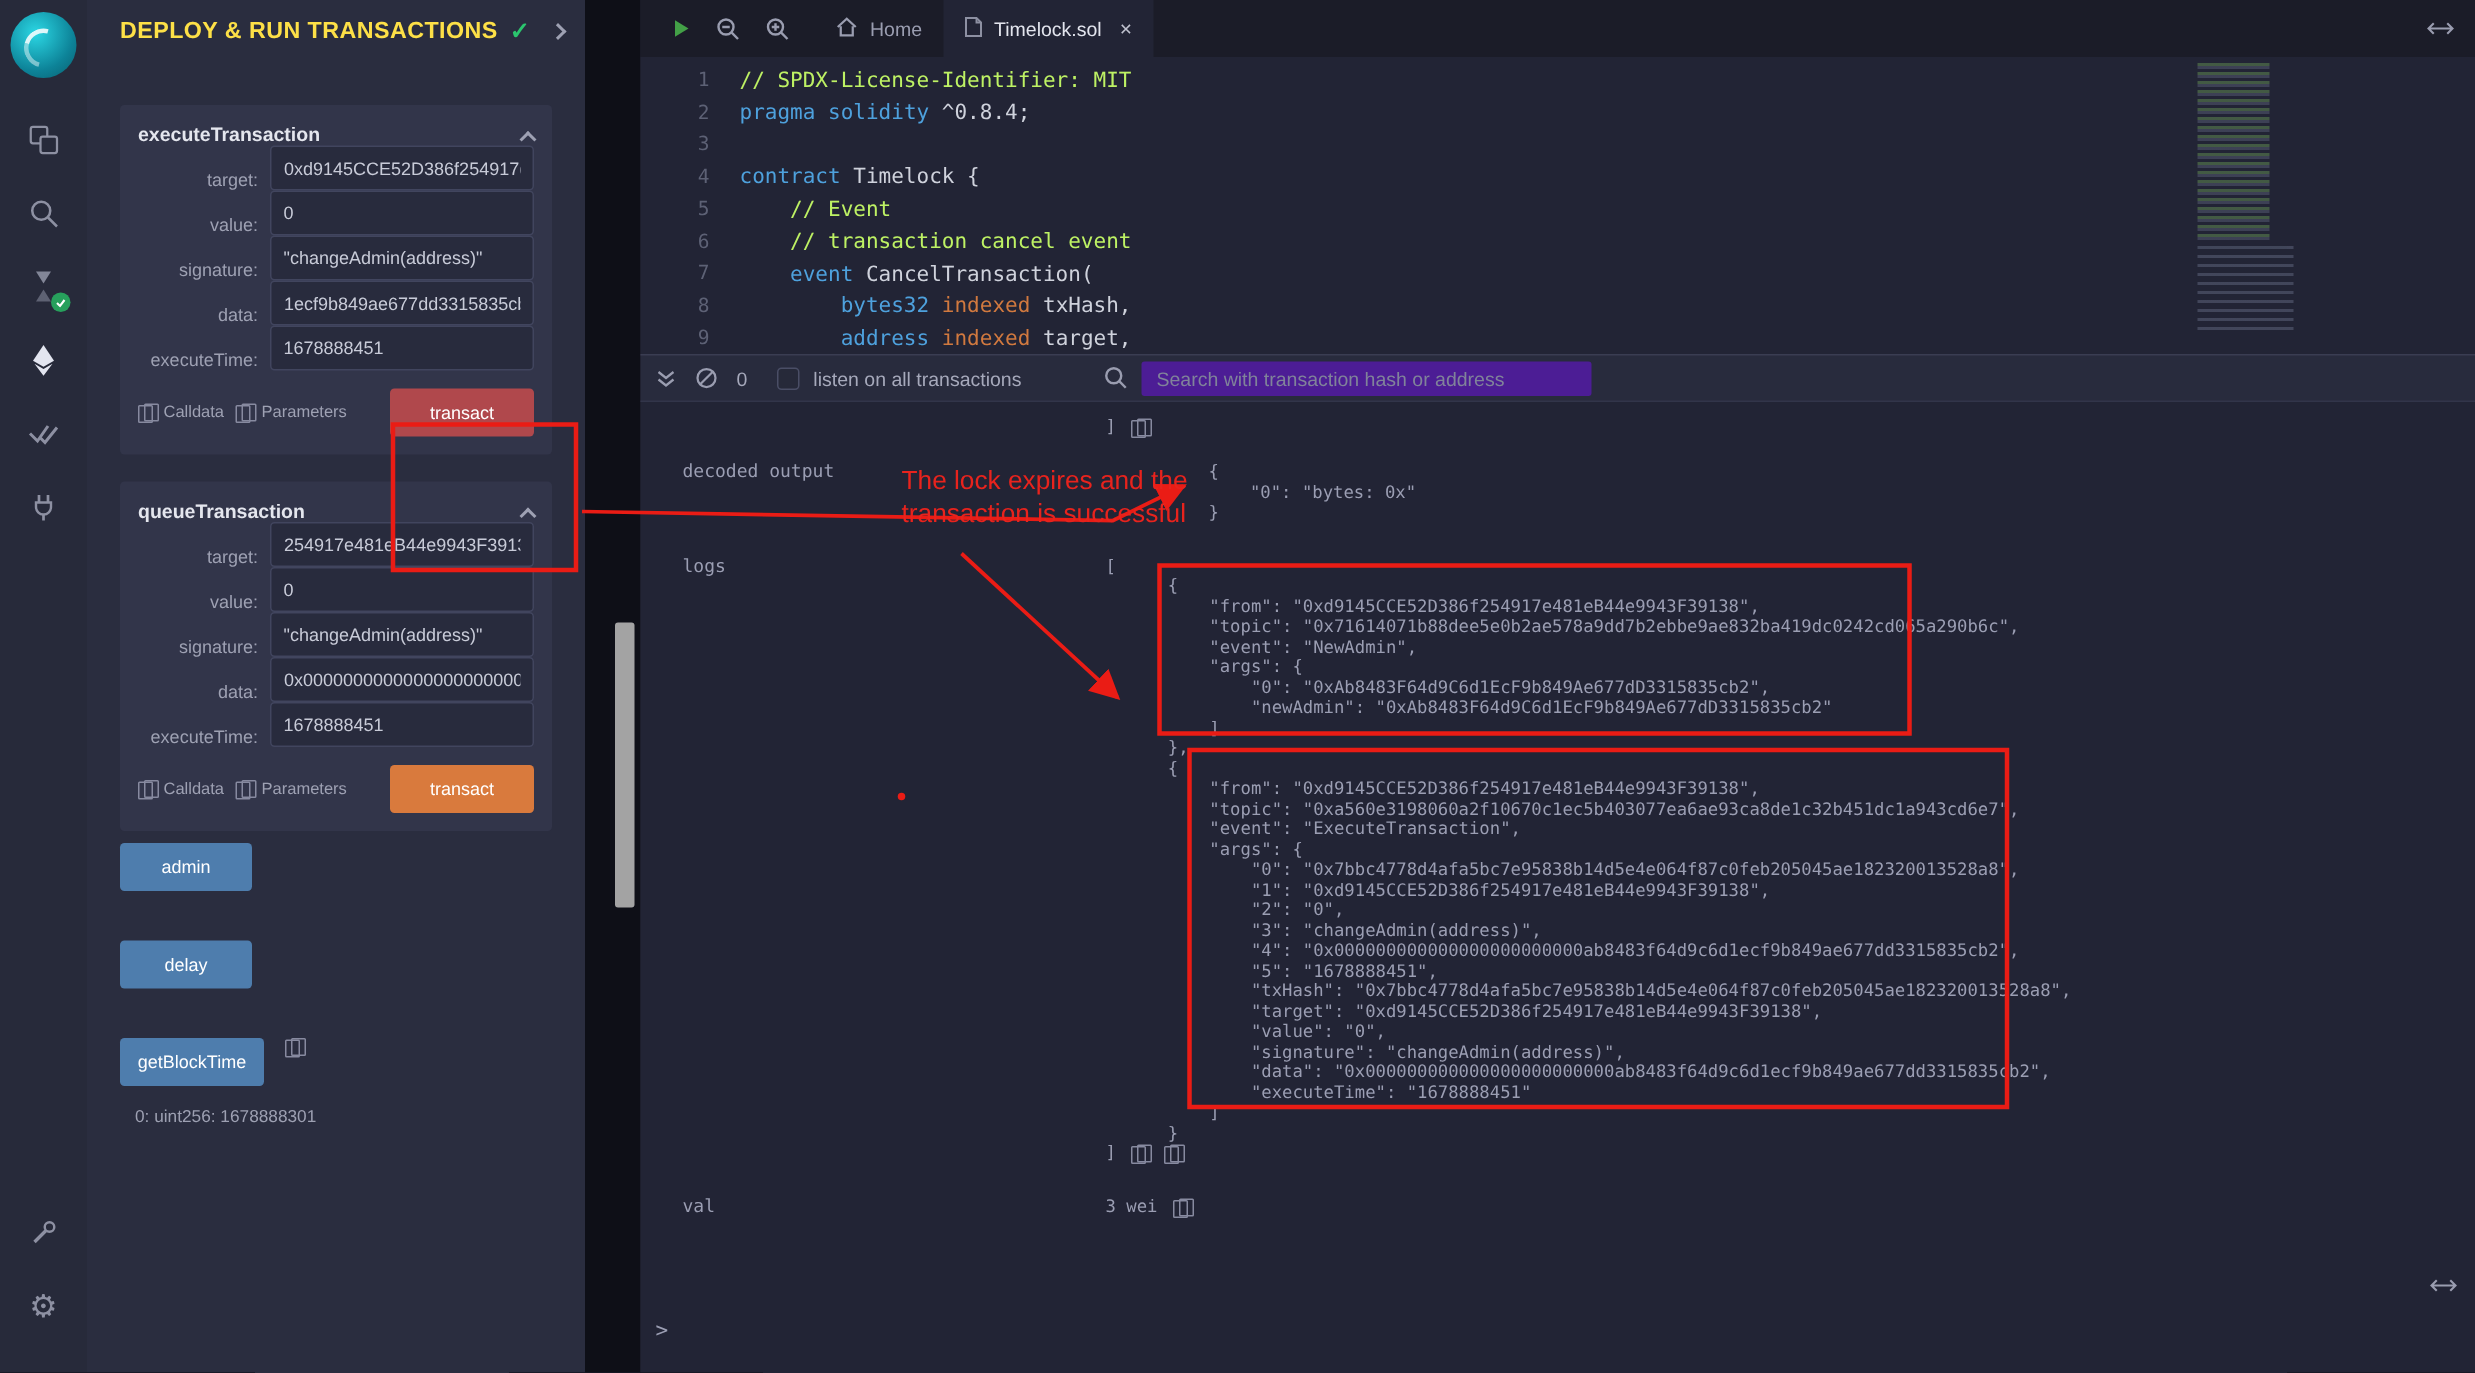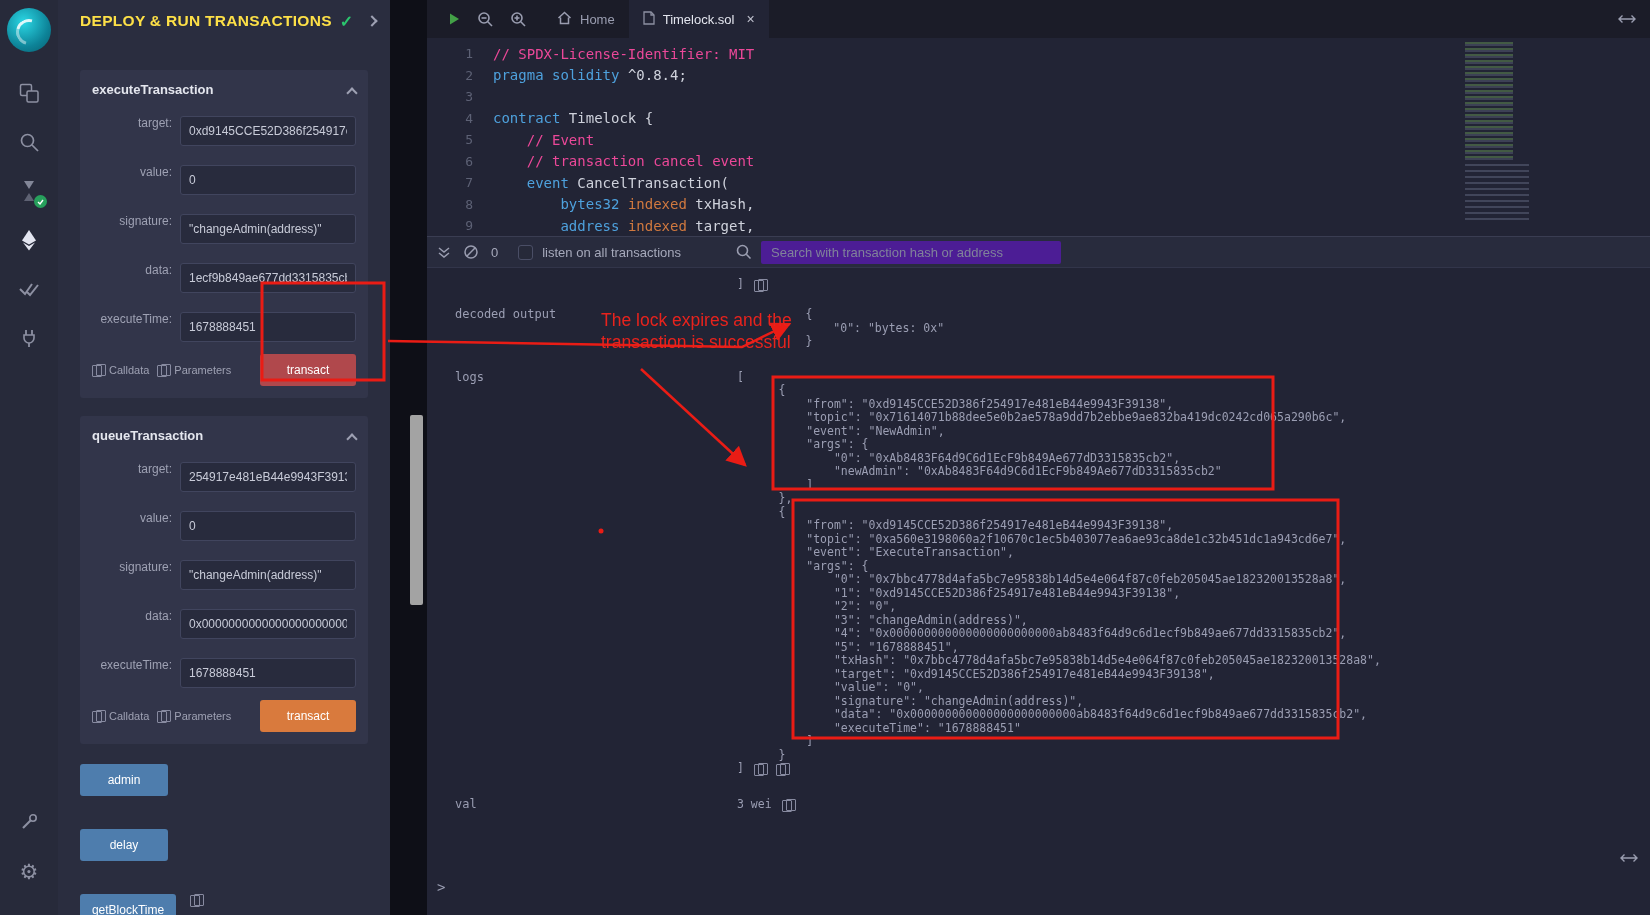--- a/index.html
+++ b/index.html
@@ -28,37 +28,37 @@
   .panel-head{height:42px;display:flex;align-items:center;padding:0 14px 0 22px}
   .panel-title{font-size:15.5px;font-weight:bold;color:#fde047;letter-spacing:.3px}
   .panel-check{color:#2bc56e;font-size:16px;font-weight:bold;margin-left:8px}
   .chev{display:inline-block;width:8px;height:8px}
   .chev-right{border-top:2px solid #9ea1b3;border-right:2px solid #9ea1b3;transform:rotate(45deg);margin-left:auto}
   .chev-up{border-top:2px solid #9ea1b3;border-left:2px solid #9ea1b3;transform:rotate(45deg);margin-left:auto;margin-top:3px}
   .card{margin:28px 22px 0;width:288px;background:#32354a;border-radius:3px;padding:12px}
   .card + .card{margin-top:18px}
   .card-head{display:flex;align-items:flex-end}
   .card-title{font-size:13px;font-weight:bold;color:#e4e6ee}
-  .frow{display:flex;align-items:flex-start;margin-top:19px}
+  .frow{display:flex;align-items:flex-end;margin-top:0}
   .flabel{width:80px;flex:none;text-align:right;color:#9ea1b3;font-size:12px;margin-right:8px}
   .finput{flex:1;min-width:0;height:30px;background:#282b3d;border:1px solid #41455e;border-radius:3px;
         color:#c8cbd8;font-size:12px;padding:0 8px;font-family:"Liberation Sans",sans-serif}
   .card-foot{display:flex;align-items:center;margin-top:12px}
   .foot-label{font-size:11px;color:#9ea1b3;margin:0 8px 0 5px}
   .transact-btn{margin-left:auto;width:96px;height:32px;border:none;border-radius:3px;color:#fff;
         font-size:12px;cursor:pointer;font-family:inherit}
   .transact-btn.red{background:#b0484c}
   .transact-btn.orange{background:#d97a3d}
   .copyicon{position:relative;display:inline-block;width:12px;height:13px;flex:none;cursor:pointer}
   .copyicon::before{content:"";position:absolute;left:0;bottom:0;width:8px;height:10px;border:1px solid #878aa0;border-radius:1px}
   .copyicon::after{content:"";position:absolute;left:4px;top:0;width:8px;height:10px;border:1px solid #878aa0;border-radius:1px}
   .actions{padding-left:22px}
   .action-btn{display:block;margin-top:33px;width:88px;height:32px;border:none;border-radius:3px;
         background:#4e7dad;color:#fff;font-size:12px;cursor:pointer;font-family:inherit}
-  .action-btn.first{margin-top:20px}
+  .action-btn.first{margin-top:8px}
   .action-row{display:flex;align-items:flex-start;margin-top:33px}
   .action-row .action-btn{margin-top:0;width:96px}
   .action-row .copyicon{margin-left:14px}
   .output-line{margin:15px 0 0 10px;font-size:11.5px;color:#9da0b2}
 
   
   #gutter{position:absolute;left:390px;top:0;width:37px;height:915px;background:#0e0f17}
   #gutter .thumb{position:absolute;left:20px;top:415px;width:13px;height:190px;background:#a3a3a3;border-radius:2px}
 
   
@@ -70,21 +70,21 @@
   .tab.active{background:#222435;color:#e3e5ee}
   .tab-close{font-size:14px;color:#c0c2cf;margin-left:4px;cursor:pointer}
   .tb-right{margin-left:auto;display:flex;align-items:center;padding-right:14px;cursor:pointer}
 
   #editor{position:relative;height:198px;background:#222435;overflow:hidden}
   #code-lines{padding-top:5px}
   .cline{display:flex;align-items:center;height:21.5px}
   .ln{width:46px;flex:none;text-align:right;margin-right:20px;color:#5d6175;
       font-family:"DejaVu Sans Mono",monospace;font-size:13px}
   .code{font-family:"DejaVu Sans Mono",monospace;font-size:14px;white-space:pre}
-  .cm{color:#ec4899}.kw{color:#4ea1dd}.or{color:#d1793f}.pl{color:#cfd2dc}
+  .cm{color:#bef264}.kw{color:#4ea1dd}.or{color:#d1793f}.pl{color:#cfd2dc}
   #minimap{position:absolute;top:4px;left:1038px;width:78px;height:188px;opacity:.85}
   #minimap .col1{position:absolute;left:0;top:0;width:48px;height:118px;
       background:repeating-linear-gradient(180deg,rgba(105,153,85,.55) 0 2px,rgba(150,160,190,.28) 2px 4px,transparent 4px 6px)}
   #minimap .col2{position:absolute;left:0;top:122px;width:64px;height:58px;
       background:repeating-linear-gradient(180deg,rgba(150,160,190,.32) 0 2px,transparent 2px 6px)}
 
   
   #terminal-header{height:32px;background:#282b3d;border-top:1px solid #3a3d52;border-bottom:1px solid #32354a;
       display:flex;align-items:center;padding-left:10px}
   .th-icon{display:flex;align-items:center;margin-right:12px;cursor:pointer}

